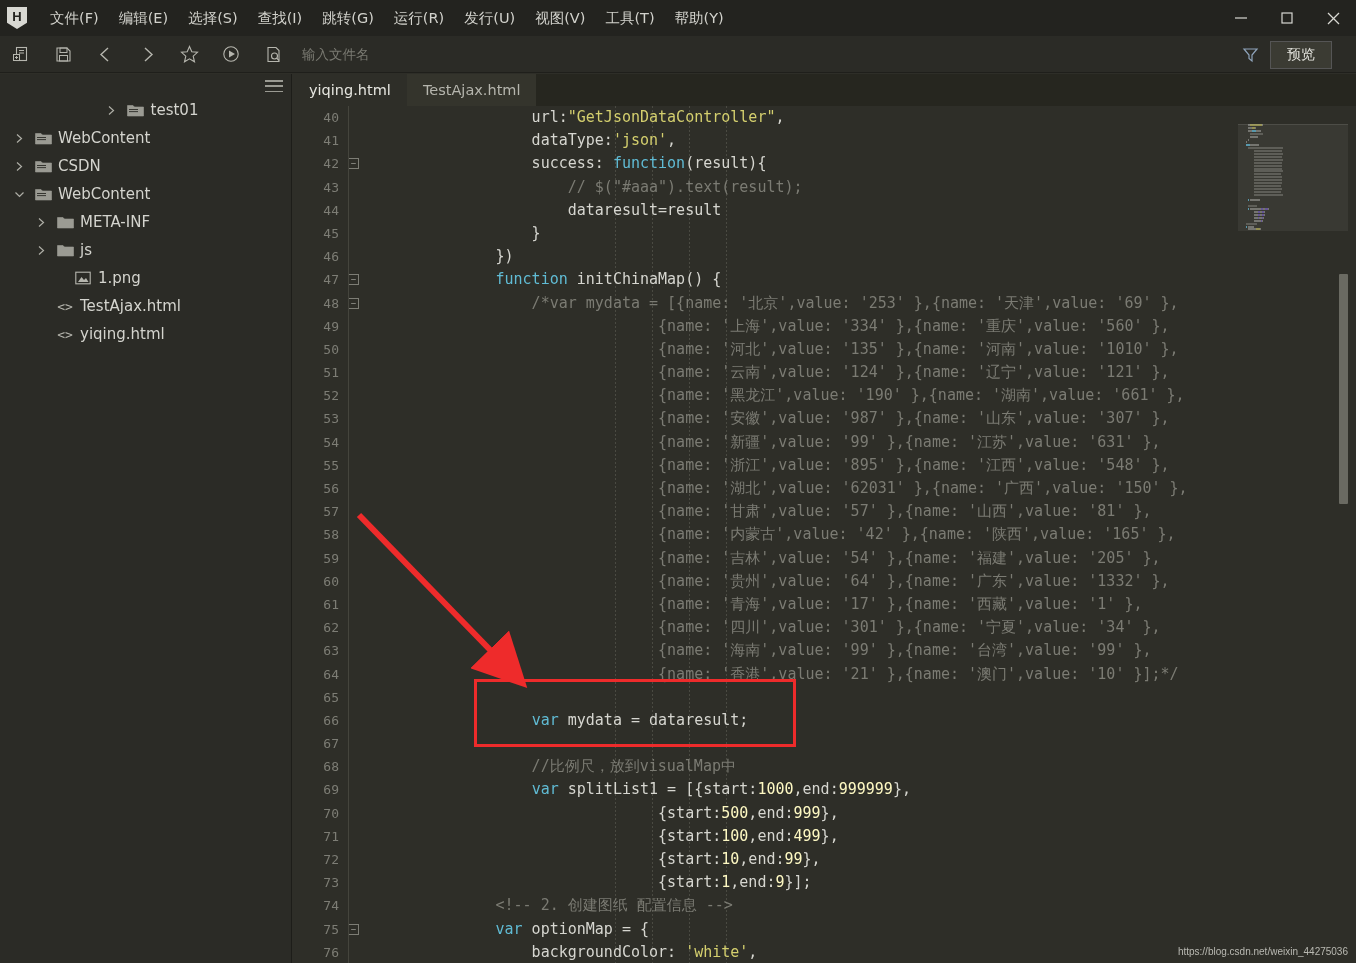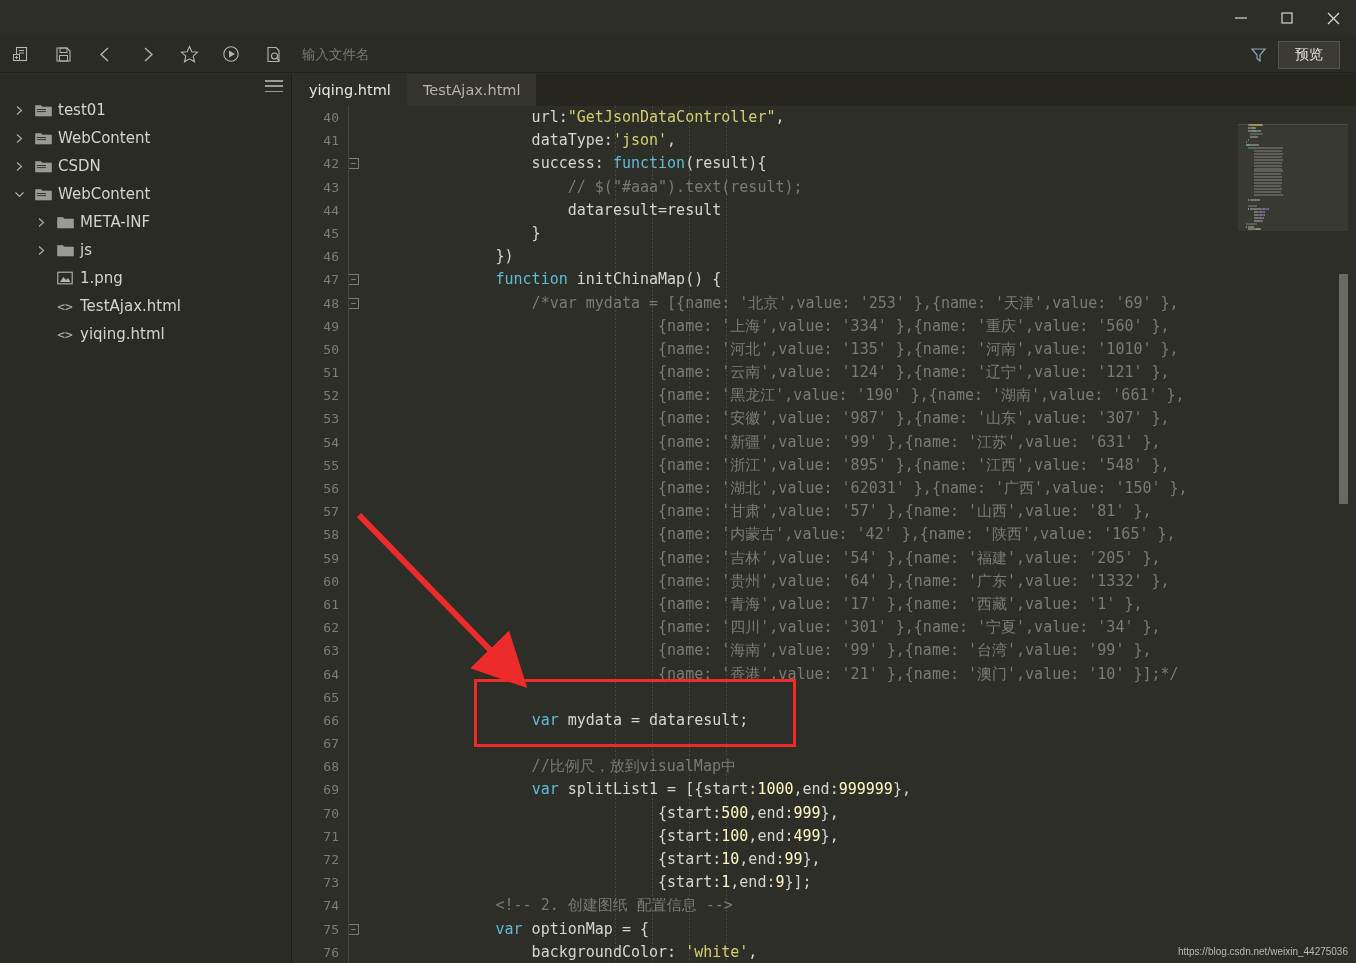--- a/index.html
+++ b/index.html
@@ -74,21 +74,21 @@
   }
   .tool-ico svg { display:block; }
   .file-input {
     margin-left:6px; width:220px; height:26px;
     background:transparent; border:none; outline:none;
     color:#cfcfc8; font-size:13.5px;
     font-family:"DejaVu Sans","Liberation Sans",sans-serif;
   }
   .file-input::placeholder{ color:#7a7a72; }
   .toolbar-right {
-    position:absolute; right:8px; top:0; height:37px;
+    position:absolute; right:16px; top:0; height:37px;
     display:flex; align-items:center;
   }
   .filter-ico { width:40px; height:30px; display:flex; align-items:center; justify-content:center; color:#9fb0c4; }
   .preview-btn {
     margin-right:8px; height:28px; min-width:62px;
     background:#3b3b33; border:1px solid #555;
     color:#e2e2dc; font-size:14px;
     display:flex; align-items:center; justify-content:center;
     padding:0 10px;
     font-family:"DejaVu Sans","Liberation Sans",sans-serif;
@@ -212,20 +212,37 @@
     position:absolute; right:8px; bottom:6px;
     color:#b9b9b2; font-size:10px;
     font-family:"Liberation Sans",sans-serif;
   }
 </style>
 </head>
 <body>
 
 <div id="app">
 
+  <div class="titlebar">
+    <div class="logo">
+      <div class="logo-shape"></div>
+    </div>
+    <div class="menubar" id="menubar">
+        <div class="menu-item">文件(F)</div>
+        <div class="menu-item">编辑(E)</div>
+        <div class="menu-item">选择(S)</div>
+        <div class="menu-item">查找(I)</div>
+        <div class="menu-item">跳转(G)</div>
+        <div class="menu-item">运行(R)</div>
+        <div class="menu-item">发行(U)</div>
+        <div class="menu-item">视图(V)</div>
+        <div class="menu-item">工具(T)</div>
+        <div class="menu-item">帮助(Y)</div>
+      </div>
+  </div>
   <div class="win-buttons">
     <div class="win-btn">
       <svg width="14" height="14" viewBox="0 0 14 14">
           <line x1="1" y1="7" x2="13" y2="7" stroke="#d8d8d2" stroke-width="1.2"></line>
         </svg>
     </div>
     <div class="win-btn">
       <svg width="14" height="14" viewBox="0 0 14 14">
           <rect x="2" y="2" width="10" height="10" fill="none" stroke="#d8d8d2" stroke-width="1.2"></rect>
         </svg>
@@ -295,78 +312,78 @@
     </div>
   </div>
 
   <div class="sidebar">
     <div class="sidebar-hamb">
         <i></i>
         <i></i>
         <i></i>
       </div>
     <div class="tree" id="tree">
+        <div class="tree-row" style="padding-left: 8px; justify-content: center;">
+          <div class="twisty">
+            <svg width="9" height="11" viewBox="0 0 9 11">
+              <polyline points="2,1.5 6.5,5.5 2,9.5" fill="none" stroke="#aeaea6" stroke-width="1.2"></polyline>
+            </svg>
+          </div>
+          <div class="tree-icon">
+            <svg width="17" height="14" viewBox="0 0 17 14">
+              <path d="M0.5 2.5 L0.5 13 L16.5 13 L16.5 4 L7.5 4 L6 2.5 Z" fill="#9b9b93" stroke="#9b9b93" stroke-width="0.6"></path>
+              <rect x="2" y="6" width="9" height="0.9" fill="#2b2b26"></rect>
+              <rect x="2" y="8.2" width="9" height="0.9" fill="#2b2b26"></rect>
+            </svg>
+          </div>
+          <span class="lbl">test01</span>
+        </div>
         <div class="tree-row" style="padding-left: 8px;">
           <div class="twisty">
             <svg width="9" height="11" viewBox="0 0 9 11">
               <polyline points="2,1.5 6.5,5.5 2,9.5" fill="none" stroke="#aeaea6" stroke-width="1.2"></polyline>
             </svg>
           </div>
           <div class="tree-icon">
             <svg width="17" height="14" viewBox="0 0 17 14">
               <path d="M0.5 2.5 L0.5 13 L16.5 13 L16.5 4 L7.5 4 L6 2.5 Z" fill="#9b9b93" stroke="#9b9b93" stroke-width="0.6"></path>
               <rect x="2" y="6" width="9" height="0.9" fill="#2b2b26"></rect>
               <rect x="2" y="8.2" width="9" height="0.9" fill="#2b2b26"></rect>
             </svg>
           </div>
-          <span class="lbl">test01</span>
+          <span class="lbl">WebContent</span>
         </div>
         <div class="tree-row" style="padding-left: 8px;">
           <div class="twisty">
             <svg width="9" height="11" viewBox="0 0 9 11">
               <polyline points="2,1.5 6.5,5.5 2,9.5" fill="none" stroke="#aeaea6" stroke-width="1.2"></polyline>
             </svg>
           </div>
           <div class="tree-icon">
             <svg width="17" height="14" viewBox="0 0 17 14">
               <path d="M0.5 2.5 L0.5 13 L16.5 13 L16.5 4 L7.5 4 L6 2.5 Z" fill="#9b9b93" stroke="#9b9b93" stroke-width="0.6"></path>
               <rect x="2" y="6" width="9" height="0.9" fill="#2b2b26"></rect>
               <rect x="2" y="8.2" width="9" height="0.9" fill="#2b2b26"></rect>
             </svg>
           </div>
-          <span class="lbl">WebContent</span>
+          <span class="lbl">CSDN</span>
         </div>
         <div class="tree-row" style="padding-left: 8px;">
           <div class="twisty">
-            <svg width="9" height="11" viewBox="0 0 9 11">
-              <polyline points="2,1.5 6.5,5.5 2,9.5" fill="none" stroke="#aeaea6" stroke-width="1.2"></polyline>
+            <svg width="11" height="9" viewBox="0 0 11 9">
+              <polyline points="1.5,2.5 5.5,6.5 9.5,2.5" fill="none" stroke="#aeaea6" stroke-width="1.2"></polyline>
             </svg>
           </div>
           <div class="tree-icon">
             <svg width="17" height="14" viewBox="0 0 17 14">
               <path d="M0.5 2.5 L0.5 13 L16.5 13 L16.5 4 L7.5 4 L6 2.5 Z" fill="#9b9b93" stroke="#9b9b93" stroke-width="0.6"></path>
               <rect x="2" y="6" width="9" height="0.9" fill="#2b2b26"></rect>
               <rect x="2" y="8.2" width="9" height="0.9" fill="#2b2b26"></rect>
             </svg>
           </div>
-          <span class="lbl">CSDN</span>
-        </div>
-        <div class="tree-row" style="padding-left: 8px;">
-          <div class="twisty">
-            <svg width="11" height="9" viewBox="0 0 11 9">
-              <polyline points="1.5,2.5 5.5,6.5 9.5,2.5" fill="none" stroke="#aeaea6" stroke-width="1.2"></polyline>
-            </svg>
-          </div>
-          <div class="tree-icon">
-            <svg width="17" height="14" viewBox="0 0 17 14">
-              <path d="M0.5 2.5 L0.5 13 L16.5 13 L16.5 4 L7.5 4 L6 2.5 Z" fill="#9b9b93" stroke="#9b9b93" stroke-width="0.6"></path>
-              <rect x="2" y="6" width="9" height="0.9" fill="#2b2b26"></rect>
-              <rect x="2" y="8.2" width="9" height="0.9" fill="#2b2b26"></rect>
-            </svg>
-          </div>
           <span class="lbl">WebContent</span>
         </div>
         <div class="tree-row" style="padding-left: 30px;">
           <div class="twisty">
             <svg width="9" height="11" viewBox="0 0 9 11">
               <polyline points="2,1.5 6.5,5.5 2,9.5" fill="none" stroke="#aeaea6" stroke-width="1.2"></polyline>
             </svg>
           </div>
           <div class="tree-icon">
             <svg width="17" height="14" viewBox="0 0 17 14">
@@ -381,21 +398,21 @@
               <polyline points="2,1.5 6.5,5.5 2,9.5" fill="none" stroke="#aeaea6" stroke-width="1.2"></polyline>
             </svg>
           </div>
           <div class="tree-icon">
             <svg width="17" height="14" viewBox="0 0 17 14">
               <path d="M0.5 2.5 L0.5 13 L16.5 13 L16.5 4 L7.5 4 L6 2.5 Z" fill="#9b9b93" stroke="#9b9b93" stroke-width="0.6"></path>
             </svg>
           </div>
           <span class="lbl">js</span>
         </div>
-        <div class="tree-row" style="padding-left: 30px;">
+        <div class="tree-row" style="padding-left: 48px;">
           <div class="twisty"></div>
           <div class="tree-icon">
             <svg width="16" height="14" viewBox="0 0 16 14">
               <rect x="0.8" y="1.2" width="14.4" height="11.6" fill="none" stroke="#b6b6ae" stroke-width="1.1"></rect>
               <polygon points="3,11 6.5,6 9,9 11,7 13.5,11" fill="#b6b6ae"></polygon>
             </svg>
           </div>
           <span class="lbl">1.png</span>
         </div>
         <div class="tree-row" style="padding-left: 30px;">

